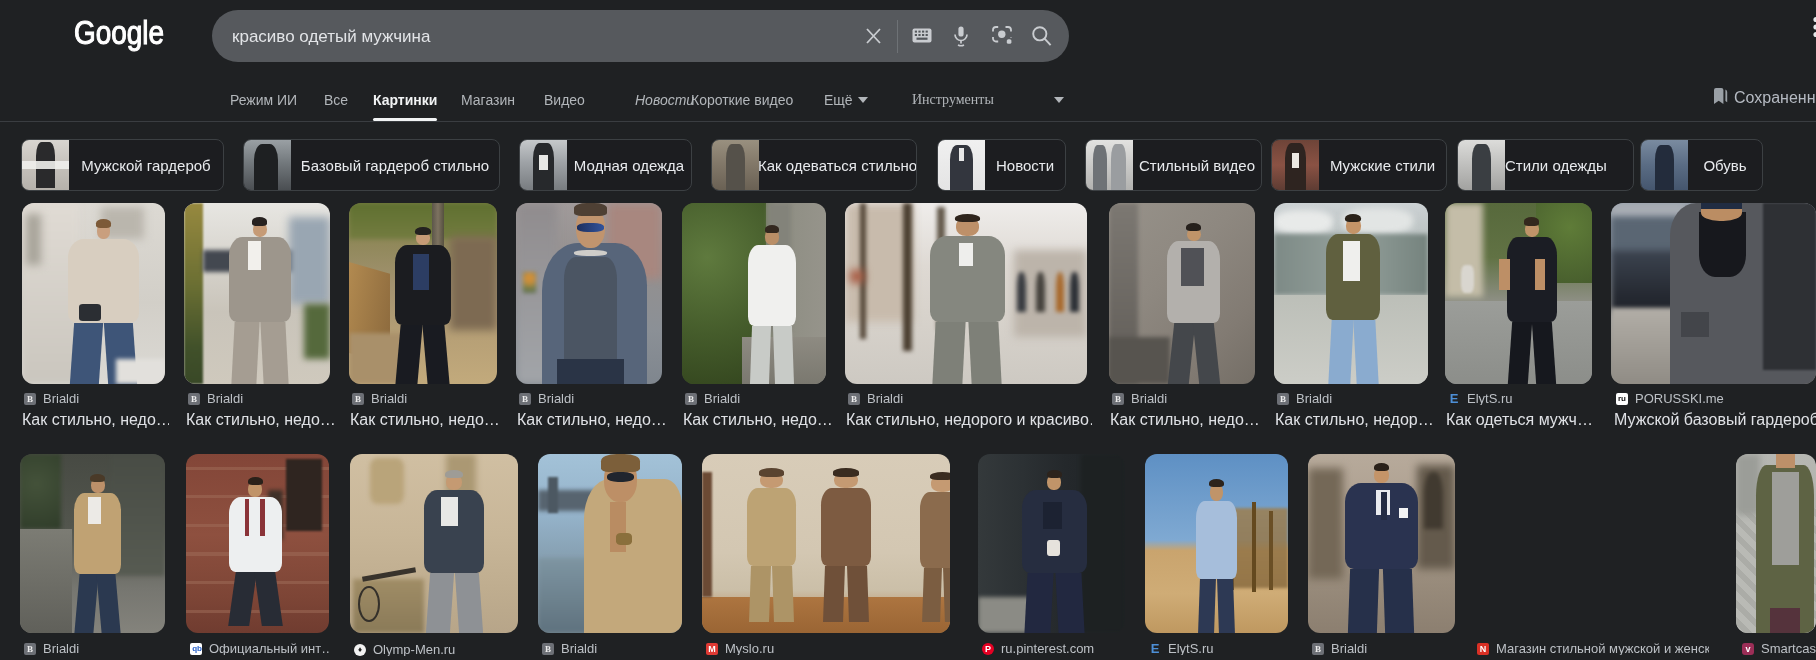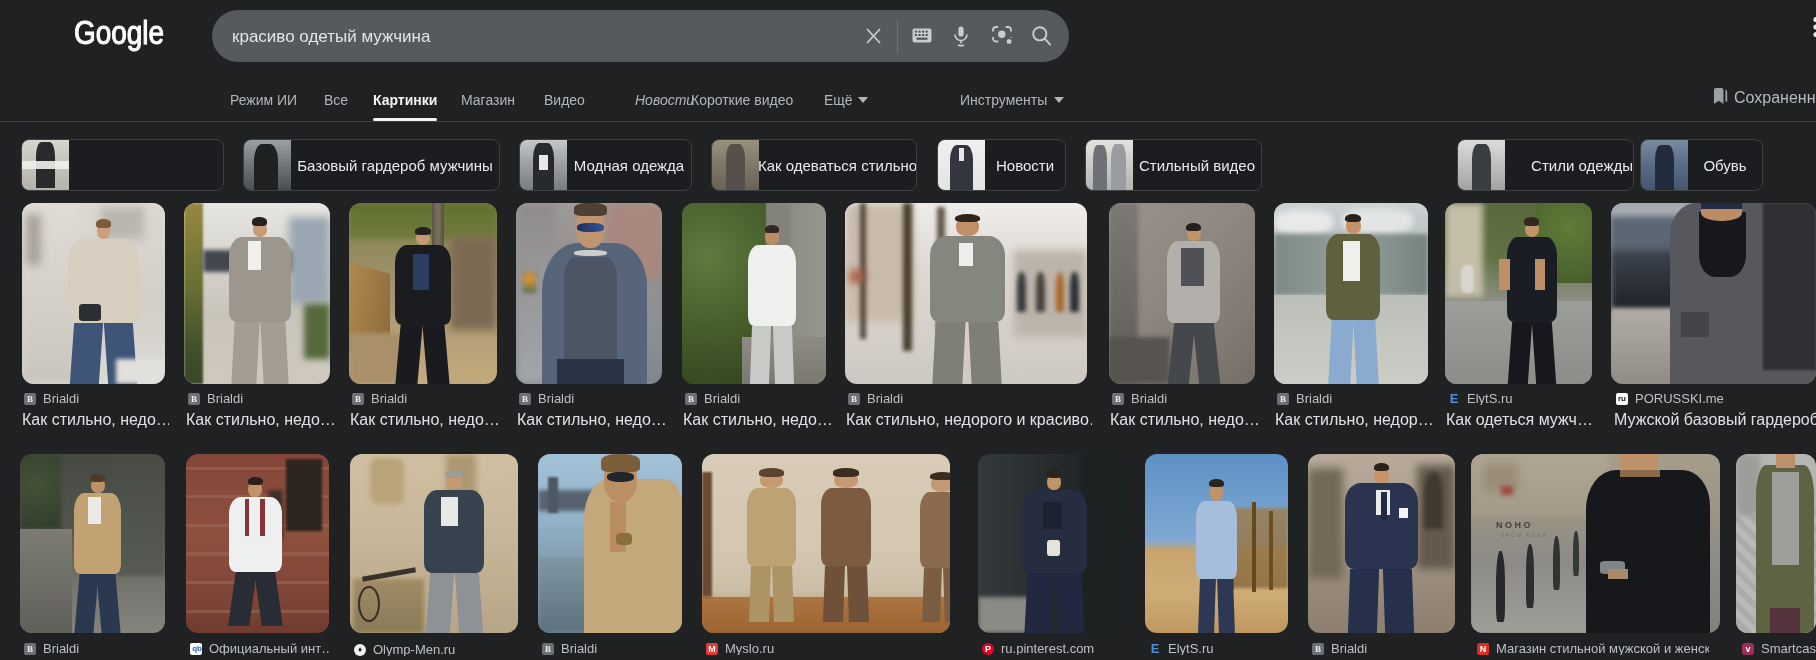--- a/index.html
+++ b/index.html
@@ -70,44 +70,47 @@
 
 <div class="tabs">
 <span class="tab" style="left:230px;">Режим ИИ</span>
 <span class="tab" style="left:324px;">Все</span>
 <span class="tab active" style="left:373px;">Картинки</span>
 <span class="tab" style="left:461px;">Магазин</span>
 <span class="tab" style="left:544px;">Видео</span>
 <span class="tab" style="left:635px;font-style:italic;">Новости</span>
 <span class="tab" style="left:691px;">Короткие видео</span>
 <span class="tab" style="left:824px;">Ещё</span>
-<span class="tab" style="left:960px;">Инструменты</span>
+<span class="tab" style="left:912px;font-family:Liberation Serif, serif;">Инструменты</span>
 </div>
 <span class="arr" style="left:858px;"></span>
 <span class="arr" style="left:1054px;"></span>
 <div style="position:absolute;left:373px;top:118px;width:64px;height:3px;border-radius:2px;background:#f1f3f4;"></div>
 <svg style="position:absolute;left:1712px;top:87px;" width="17" height="18" viewBox="0 0 17 18">
  <path d="M2 3 v14 l4.7 -3.2 l4.7 3.2 v-14 a2 2 0 0 0 -2 -2 h-5.4 a2 2 0 0 0 -2 2 z" fill="#9aa0a6"></path>
  <path d="M13.4 2.6 a2.6 2.6 0 0 1 1.8 2.5 v10.2 l-1.8 -1.2 z" fill="#9aa0a6"></path>
     </svg>
 <div style="position:absolute;left:1734px;top:89px;color:#b5bac2;font-size:16px;white-space:nowrap;">Сохраненные</div>
 <div style="position:absolute;left:0;top:121px;width:1816px;height:1px;background:#3a3d41;"></div>
 
 <div style="position:absolute;left:21px;top:139px;width:203px;height:52px;border:1px solid #3c4043;border-radius:8px;box-sizing:border-box;background:#1c1d20;overflow:hidden;">
       <div style="position:absolute;left:0;top:0;width:47px;height:100%;background:linear-gradient(180deg,#d8d5d0 0%,#c9c5bf 40%,#b5b1ab 100%);overflow:hidden;">
         <i style="position:absolute;left:30%;top:4%;width:40%;height:92%;background:#2a2a2c;border-radius:30% 30% 0 0;"></i>
         <i style="position:absolute;left:0;top:42%;width:100%;height:16%;background:#f0efec;opacity:.9;"></i>
       </div>
+      <div style="position:absolute;left:47px;right:0;top:0;bottom:0;display:flex;align-items:center;justify-content:center;">
+        <span style="color:#e8eaed;font-size:15px;white-space:nowrap;">Мужской гардероб</span>
+      </div>
     </div>
     <div style="position:absolute;left:243px;top:139px;width:257px;height:52px;border:1px solid #3c4043;border-radius:8px;box-sizing:border-box;background:#1c1d20;overflow:hidden;">
       <div style="position:absolute;left:0;top:0;width:47px;height:100%;background:linear-gradient(180deg,#9aa0a4 0%,#73797d 45%,#4a4e52 100%);overflow:hidden;">
         <i style="position:absolute;left:22%;top:8%;width:50%;height:92%;background:#1e2022;border-radius:35% 35% 0 0;"></i>
       </div>
       <div style="position:absolute;left:47px;right:0;top:0;bottom:0;display:flex;align-items:center;justify-content:center;">
-        <span style="color:#e8eaed;font-size:15px;white-space:nowrap;">Базовый гардероб мужчины</span>
+        <span style="color:#e8eaed;font-size:15px;white-space:nowrap;">Базовый гардероб стильно</span>
       </div>
     </div>
     <div style="position:absolute;left:519px;top:139px;width:173px;height:52px;border:1px solid #3c4043;border-radius:8px;box-sizing:border-box;background:#1c1d20;overflow:hidden;">
       <div style="position:absolute;left:0;top:0;width:47px;height:100%;background:linear-gradient(180deg,#c6c9cb 0%,#9ea2a6 45%,#787c80 100%);overflow:hidden;">
         <i style="position:absolute;left:28%;top:6%;width:44%;height:94%;background:#27292c;border-radius:32% 32% 0 0;"></i>
         <i style="position:absolute;left:40%;top:30%;width:20%;height:30%;background:#e8e8e6;"></i>
       </div>
       <div style="position:absolute;left:47px;right:0;top:0;bottom:0;display:flex;align-items:center;justify-content:center;">
         <span style="color:#e8eaed;font-size:15px;white-space:nowrap;">Модная одежда</span>
       </div>
@@ -131,25 +134,34 @@
     </div>
     <div style="position:absolute;left:1085px;top:139px;width:177px;height:52px;border:1px solid #3c4043;border-radius:8px;box-sizing:border-box;background:#1c1d20;overflow:hidden;">
       <div style="position:absolute;left:0;top:0;width:47px;height:100%;background:linear-gradient(180deg,#e2e2e0 0%,#cacac8 50%,#b2b2b0 100%);overflow:hidden;">
         <i style="position:absolute;left:14%;top:10%;width:30%;height:90%;background:#6e7276;border-radius:32% 32% 0 0;"></i>
         <i style="position:absolute;left:54%;top:8%;width:32%;height:92%;background:#9a9da0;border-radius:32% 32% 0 0;"></i>
       </div>
       <div style="position:absolute;left:47px;right:0;top:0;bottom:0;display:flex;align-items:center;justify-content:center;">
         <span style="color:#e8eaed;font-size:15px;white-space:nowrap;">Стильный видео</span>
       </div>
     </div>
+    <div style="position:absolute;left:1271px;top:139px;width:176px;height:52px;border:1px solid #3c4043;border-radius:8px;box-sizing:border-box;background:#1c1d20;overflow:hidden;">
+      <div style="position:absolute;left:0;top:0;width:47px;height:100%;background:linear-gradient(180deg,#6e4438 0%,#8a5244 50%,#5e3c33 100%);overflow:hidden;">
+        <i style="position:absolute;left:28%;top:6%;width:44%;height:94%;background:#2e2420;border-radius:32% 32% 0 0;"></i>
+        <i style="position:absolute;left:42%;top:26%;width:16%;height:30%;background:#ece8e2;"></i>
+      </div>
+      <div style="position:absolute;left:47px;right:0;top:0;bottom:0;display:flex;align-items:center;justify-content:center;">
+        <span style="color:#e8eaed;font-size:15px;white-space:nowrap;">Мужские стили</span>
+      </div>
+    </div>
     <div style="position:absolute;left:1457px;top:139px;width:177px;height:52px;border:1px solid #3c4043;border-radius:8px;box-sizing:border-box;background:#1c1d20;overflow:hidden;">
       <div style="position:absolute;left:0;top:0;width:47px;height:100%;background:linear-gradient(180deg,#dcdcda 0%,#c2c2c0 45%,#a2a2a0 100%);overflow:hidden;">
         <i style="position:absolute;left:30%;top:8%;width:40%;height:92%;background:#3a3e42;border-radius:32% 32% 0 0;"></i>
       </div>
-      <div style="position:absolute;left:47px;right:0;top:0;bottom:0;display:flex;align-items:center;justify-content:flex-end;">
+      <div style="position:absolute;left:47px;right:0;top:0;bottom:0;display:flex;align-items:center;justify-content:flex-start;">
         <span style="color:#e8eaed;font-size:15px;white-space:nowrap;">Стили одежды</span>
       </div>
     </div>
     <div style="position:absolute;left:1640px;top:139px;width:123px;height:52px;border:1px solid #3c4043;border-radius:8px;box-sizing:border-box;background:#1c1d20;overflow:hidden;">
       <div style="position:absolute;left:0;top:0;width:47px;height:100%;background:linear-gradient(180deg,#7a8ba0 0%,#5a6c84 50%,#45566e 100%);overflow:hidden;">
         <i style="position:absolute;left:30%;top:10%;width:40%;height:90%;background:#232c3c;border-radius:32% 32% 0 0;"></i>
       </div>
       <div style="position:absolute;left:47px;right:0;top:0;bottom:0;display:flex;align-items:center;justify-content:center;">
         <span style="color:#e8eaed;font-size:15px;white-space:nowrap;">Обувь</span>
       </div>
@@ -394,38 +406,20 @@
       <div style="position:absolute;left:74%;top:6%;width:26%;height:58%;background:#645a4c;filter:blur(4px);"></div>
       <div style="position:absolute;left:79%;top:10%;width:13%;height:32%;background:#413a30;filter:blur(2px);border-radius:40% 40% 0 0;"></div>
       <div style="position:absolute;left:45.2%;top:7.0%;width:9.6%;height:9.0%;background:#c49468;border-radius:50% 50% 45% 45%;"></div>
       <div style="position:absolute;left:44.8%;top:5.0%;width:10.4%;height:4.6%;background:#2a211a;border-radius:50% 50% 30% 30%;"></div>
       <div style="position:absolute;left:25.0%;top:16.0%;width:50.0%;height:48.4%;background:#2a3350;border-radius:22% 22% 12% 12%;"></div>
       <div style="position:absolute;left:28.0%;top:64.4%;width:20.0%;height:35.6%;background:#26304a;transform:skewX(-2deg);"></div>
       <div style="position:absolute;left:52.0%;top:64.4%;width:20.0%;height:35.6%;background:#26304a;transform:skewX(2deg);"></div>
       <div style="position:absolute;left:46%;top:20%;width:10%;height:14%;background:#e9ebee;"></div>
       <div style="position:absolute;left:49.5%;top:21%;width:4%;height:16%;background:#232b42;"></div>
       <div style="position:absolute;left:62%;top:30%;width:6%;height:6%;background:#f2f3f4;"></div>
-    </div>
-    <div class="tile" style="left:1471px;top:454px;width:249px;height:179px;">
-      <div style="position:absolute;inset:0;background:linear-gradient(180deg,#a79d8c 0%,#9c9484 30%,#8f8d87 55%,#83817c 100%);"></div>
-      <div style="position:absolute;left:0;top:0;width:55%;height:35%;background:linear-gradient(180deg,#b0a693,#a39a88);filter:blur(3px);"></div>
-      <div style="position:absolute;left:5%;top:5%;width:14%;height:16%;background:#9a8d78;filter:blur(5px);"></div>
-      <div style="position:absolute;left:12%;top:18%;width:5%;height:5%;background:#a04a40;filter:blur(2px);"></div>
-      <div style="position:absolute;left:0;top:62%;width:55%;height:38%;background:linear-gradient(180deg,#8e8c86,#a09e98);filter:blur(1px);"></div>
-      <div style="position:absolute;left:10%;top:54%;width:3.6%;height:40%;background:#26282a;border-radius:45% 45% 20% 20%;"></div>
-      <div style="position:absolute;left:22%;top:50%;width:3.2%;height:36%;background:#2b2d2f;border-radius:45% 45% 20% 20%;"></div>
-      <div style="position:absolute;left:33%;top:46%;width:2.8%;height:30%;background:#303234;border-radius:45% 45% 20% 20%;"></div>
-      <div style="position:absolute;left:41%;top:43%;width:2.3%;height:25%;background:#36383a;border-radius:45% 45% 20% 20%;"></div>
-      <div style="position:absolute;left:46%;top:9%;width:50%;height:91%;background:#17181c;border-radius:24% 22% 0 0;"></div>
-      <div style="position:absolute;left:60%;top:0;width:15%;height:11%;background:#bd9069;border-radius:0 0 45% 45%;"></div>
-      <div style="position:absolute;left:60%;top:9%;width:16%;height:4%;background:#8a6a4a;"></div>
-      <div style="position:absolute;left:52%;top:60%;width:10%;height:7%;background:#7f8489;border-radius:20%;"></div>
-      <div style="position:absolute;left:55%;top:64%;width:8%;height:6%;background:#a8896a;"></div>
-      <div style="position:absolute;left:10%;top:37%;color:#44433f;font-size:9px;letter-spacing:2.5px;font-weight:bold;">NOHO</div>
-      <div style="position:absolute;left:12%;top:44%;color:#6a6a66;font-size:4.5px;letter-spacing:2px;">SHOW ROOM</div>
     </div>
     <div class="tile" style="left:1736px;top:454px;width:80px;height:179px;">
       <div style="position:absolute;inset:0;background:linear-gradient(180deg,#b6b7b2 0%,#b0b1ac 45%,#b8b9b4 100%);"></div>
       <div style="position:absolute;left:0;top:30%;width:100%;height:70%;background:repeating-linear-gradient(45deg,#b9bab5 0 6px,#abaca7 6px 12px);"></div>
       <div style="position:absolute;left:0;top:0;width:30%;height:34%;background:#9b9d98;filter:blur(3px);"></div>
       <div style="position:absolute;left:25%;top:6%;width:72%;height:94%;background:#5e6344;border-radius:18% 18% 0 0;"></div>
       <div style="position:absolute;left:45%;top:10%;width:34%;height:52%;background:#9e9e9a;"></div>
       <div style="position:absolute;left:50%;top:0;width:24%;height:8%;background:#bd9069;"></div>
       <div style="position:absolute;left:42%;top:86%;width:38%;height:14%;background:#55333c;"></div>
     </div>

